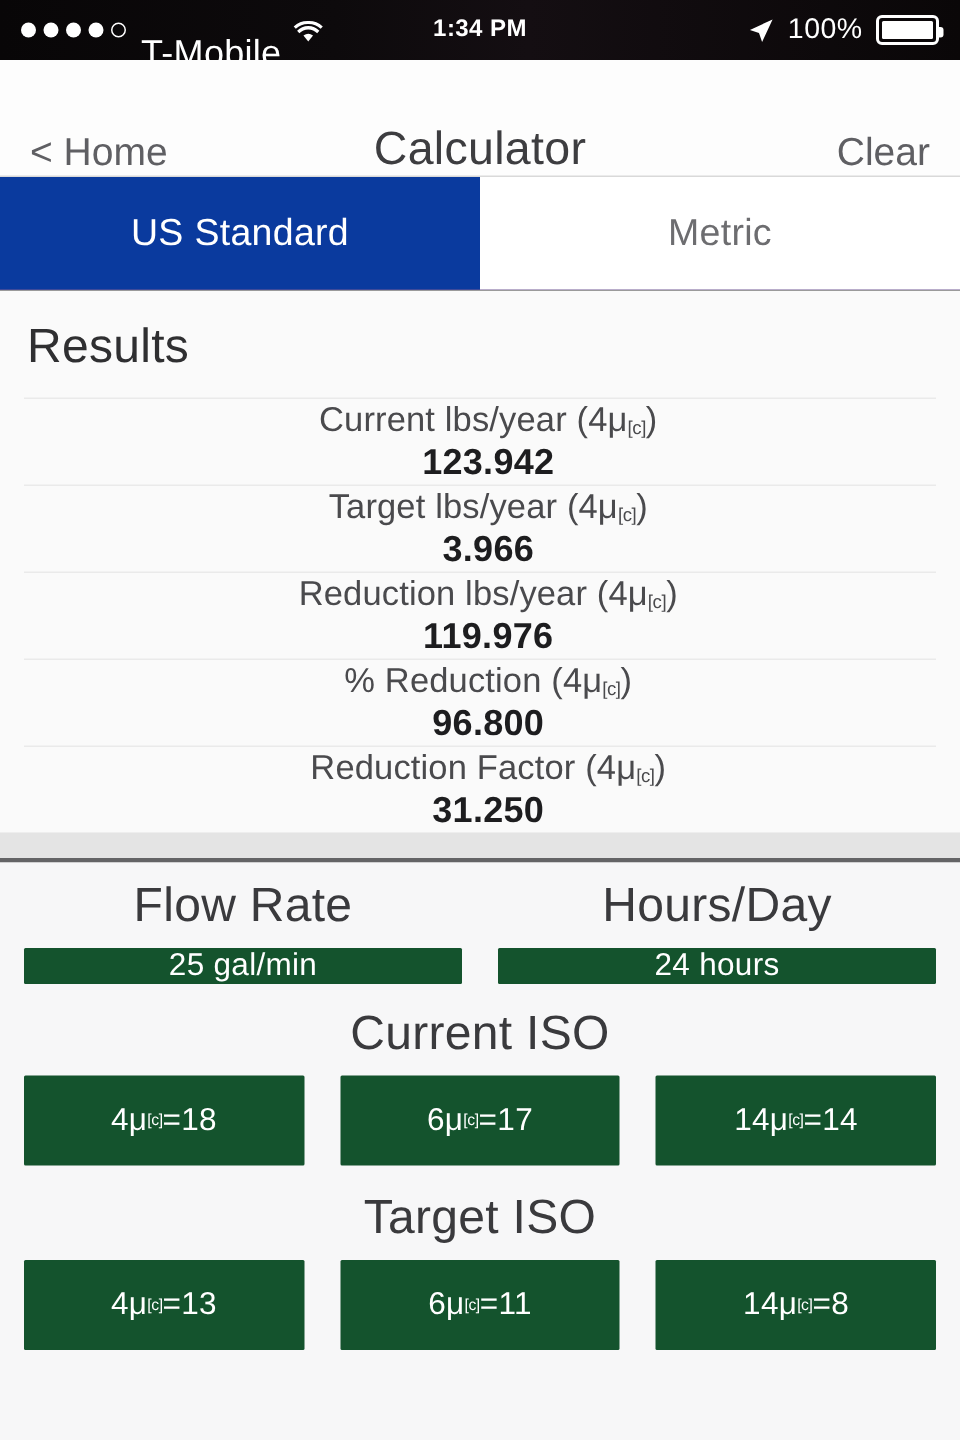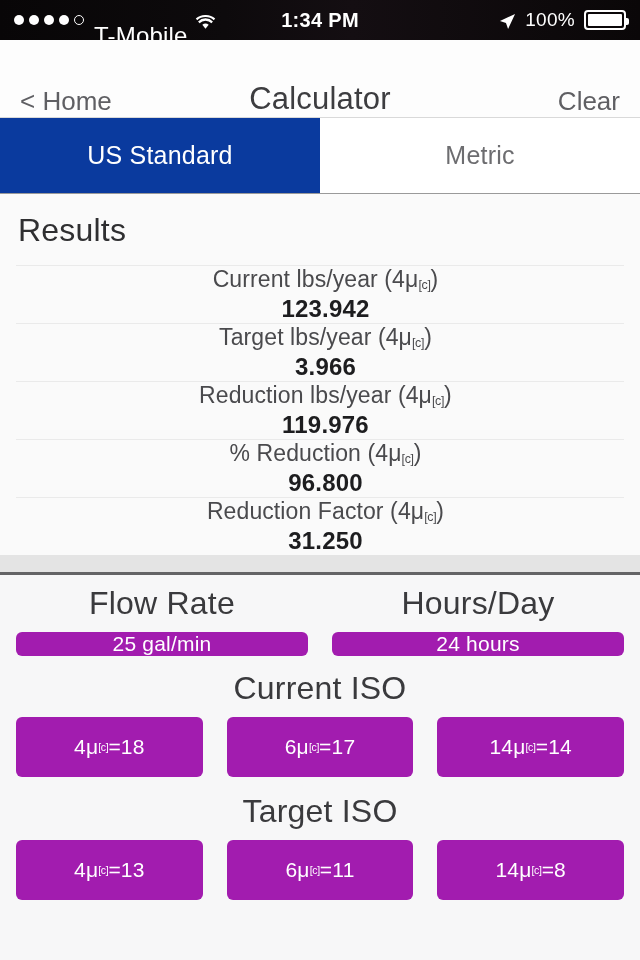--- a/index.html
+++ b/index.html
@@ -40,21 +40,21 @@
   .sb-left, .sb-right {
     display: flex;
     align-items: center;
     flex: 1 1 0;
     gap: 7px;
   }
   .sb-right { justify-content: flex-end; gap: 9px; }
   .sb-center {
     flex: 0 0 auto;
     font-weight: bold;
-    font-size: 20px;
+    font-size: 16px;
     letter-spacing: 0.3px;
   }
   .dots { display: flex; align-items: center; gap: 5px; margin-right: 3px; }
   .dot {
     width: 10px; height: 10px; border-radius: 50%;
     background: #ffffff;
   }
   .dot.hollow {
     background: transparent;
     border: 1.5px solid #ffffff;
@@ -208,34 +208,34 @@
     font-weight: 300;
     color: #3a3a3d;
     padding: 14px 0 10px;
     letter-spacing: 0.2px;
   }
   .btn-row {
     display: flex;
     gap: 24px;
   }
   .blue-btn {
-    background: #a21caf;
+    background: #14532d;
     color: #ffffff;
     border: none;
     font-family: inherit;
     font-size: 21px;
     font-weight: 300;
     height: 60px;
     flex: 1 1 0;
     display: flex;
     align-items: center;
     justify-content: center;
     cursor: pointer;
     letter-spacing: 0.2px;
-    border-radius: 6px;
+    border-radius: 1px;
   }
   .blue-btn sub.iso { font-size: 0.5em; vertical-align: -0.2em; }
   .field-col {
     flex: 1 1 0;
     display: flex;
     flex-direction: column;
   }
   .field-col .group-title { padding-top: 10px; }
   .two-col { display: flex; gap: 24px; }
   .iso-row { margin-bottom: 2px; }

